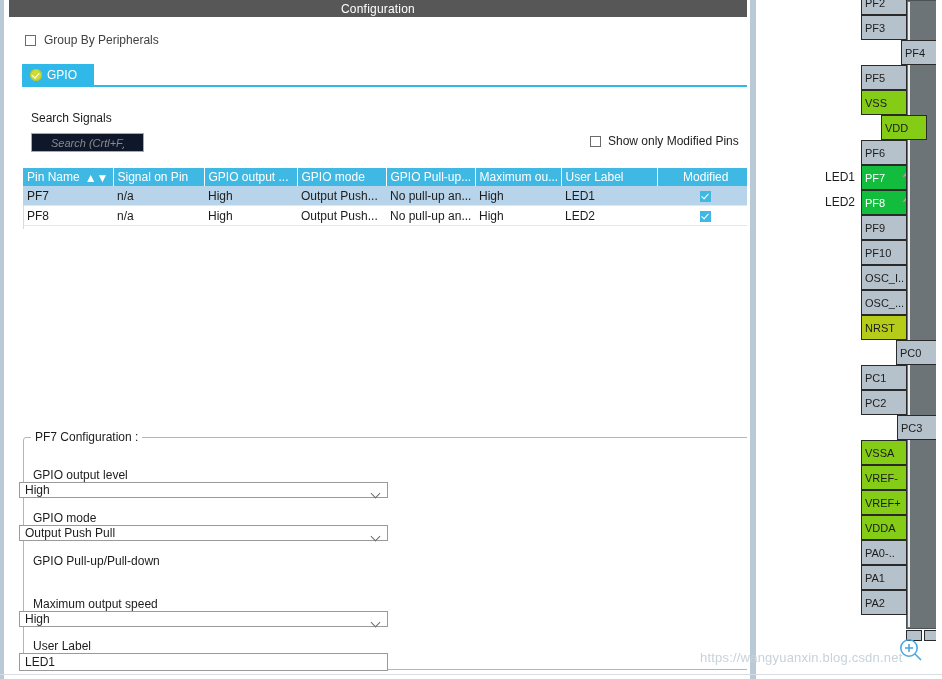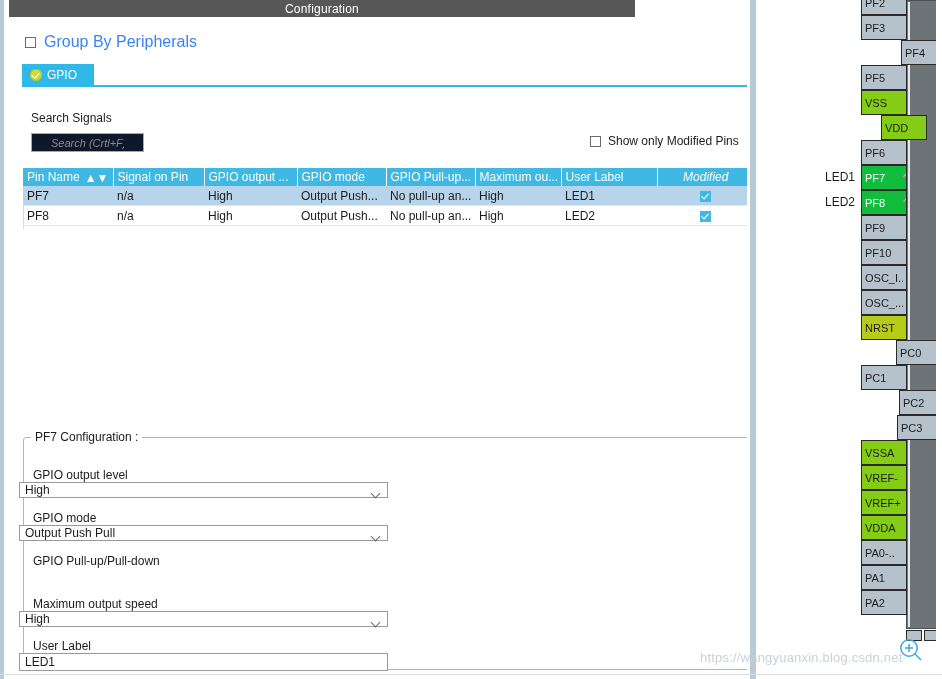--- a/index.html
+++ b/index.html
@@ -15,32 +15,32 @@
   
   #root{position:absolute;inset:0;background:#ffffff;}
 
   
   .left-strip{position:absolute;left:0;top:0;width:4px;height:679px;background:#b9cad6;}
   .left-strip-in{position:absolute;left:4px;top:0;width:5px;height:679px;background:#ffffff;}
 
   
   .config-panel{position:absolute;left:9px;top:0;width:738px;height:679px;background:#ffffff;}
   .title-bar{
-    position:absolute;left:0;top:0;width:626px;height:17px;
+    position:absolute;left:0;top:0;width:738px;height:17px;
     background:#575757;color:#ffffff;font-size:12px;
     display:flex;align-items:center;justify-content:center;
   }
   .title-bar span{letter-spacing:.2px;}
 
   .group-row{position:absolute;left:16px;top:33px;display:flex;align-items:center;gap:8px;}
   .cb{
     width:11px;height:11px;border:1px solid #6b6b6b;background:#ffffff;
     box-sizing:border-box;display:inline-block;position:relative;flex:0 0 auto;
   }
-  .group-row .lbl{font-size:16px;color:#3b82f6;}
+  .group-row .lbl{font-size:12px;color:#404040;}
 
   
   .tab-strip{position:absolute;left:13px;top:64px;width:725px;height:22px;}
   .tab{
     position:absolute;left:0;top:0;height:21px;width:72px;
     background:#30b8e8;color:#ffffff;display:flex;align-items:center;gap:5px;
     padding:0 8px;box-sizing:border-box;font-size:12px;
   }
   .tab-check{
     width:12px;height:12px;border-radius:50%;background:#cddc39;
@@ -69,21 +69,21 @@
   
   .tbl{
     position:absolute;left:14px;top:168px;width:731px;
     border-collapse:collapse;table-layout:fixed;
   }
   .tbl th{
     background:#3fb8e4;color:#ffffff;font-weight:normal;font-size:12px;
     height:18px;padding:0 0 0 4px;text-align:left;
     border-right:1px solid #ffffff;white-space:nowrap;overflow:hidden;
   }
-  .tbl th.c-mod{text-align:center;padding-left:0;border-right:none;font-style:italic;}
+  .tbl th.c-mod{text-align:center;padding-left:0;border-right:none;}
   .tbl td{
     height:19px;font-size:12px;color:#1c1c1c;padding:0 0 0 4px;
     border-bottom:1px solid #e6e6e6;white-space:nowrap;overflow:hidden;
     background:#ffffff;
   }
   .tbl tr.sel td{background:#b8d4ea;}
   .tbl td.c-mod{text-align:center;padding-left:0;}
   .sort-arrows{display:inline-block;margin-left:5px;position:relative;top:1px;}
   .cellcheck{
     display:inline-block;width:11px;height:11px;background:#3fb8e4;position:relative;vertical-align:middle;
@@ -381,21 +381,21 @@
         <div style="position: relative; padding-left: 35px;">
           <div class="pin">
             <span>PC0</span>
           </div>
         </div>
         <div style="position: relative;">
           <div class="pin">
             <span>PC1</span>
           </div>
         </div>
-        <div style="position: relative; margin-left: 38px;">
+        <div style="position: relative;">
           <div class="pin">
             <span>PC2</span>
           </div>
         </div>
         <div style="position: relative; margin-left: 36px;">
           <div class="pin">
             <span>PC3</span>
           </div>
         </div>
         <div style="position: relative;">

